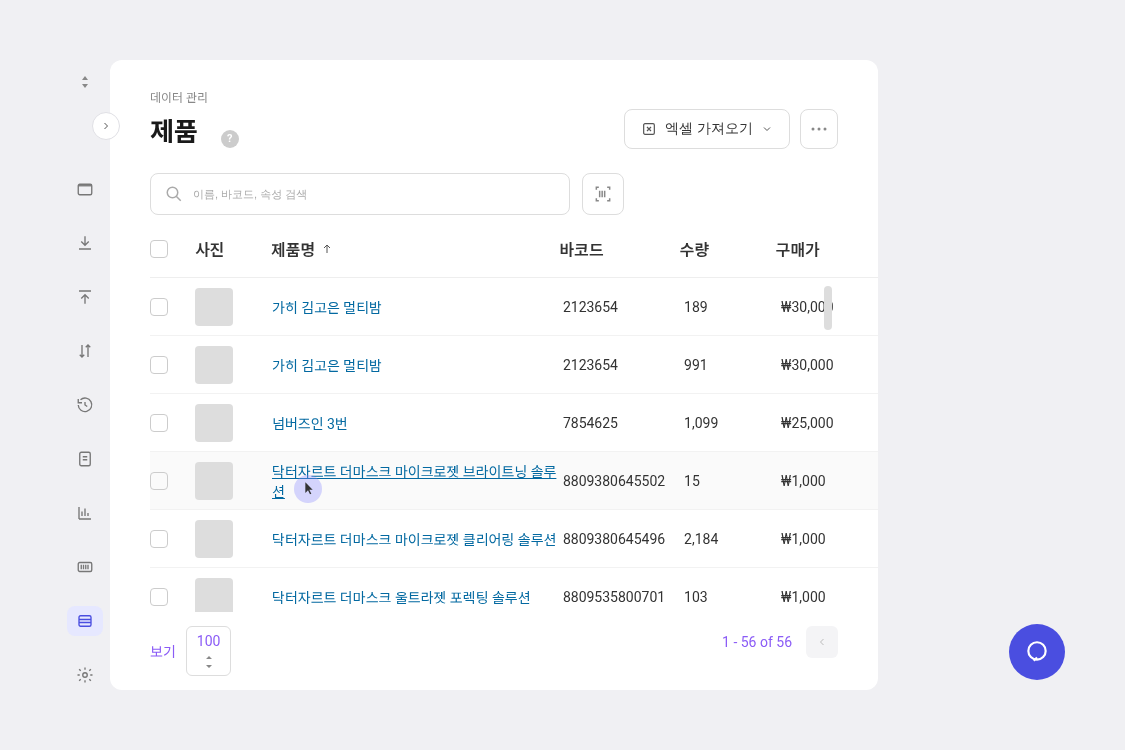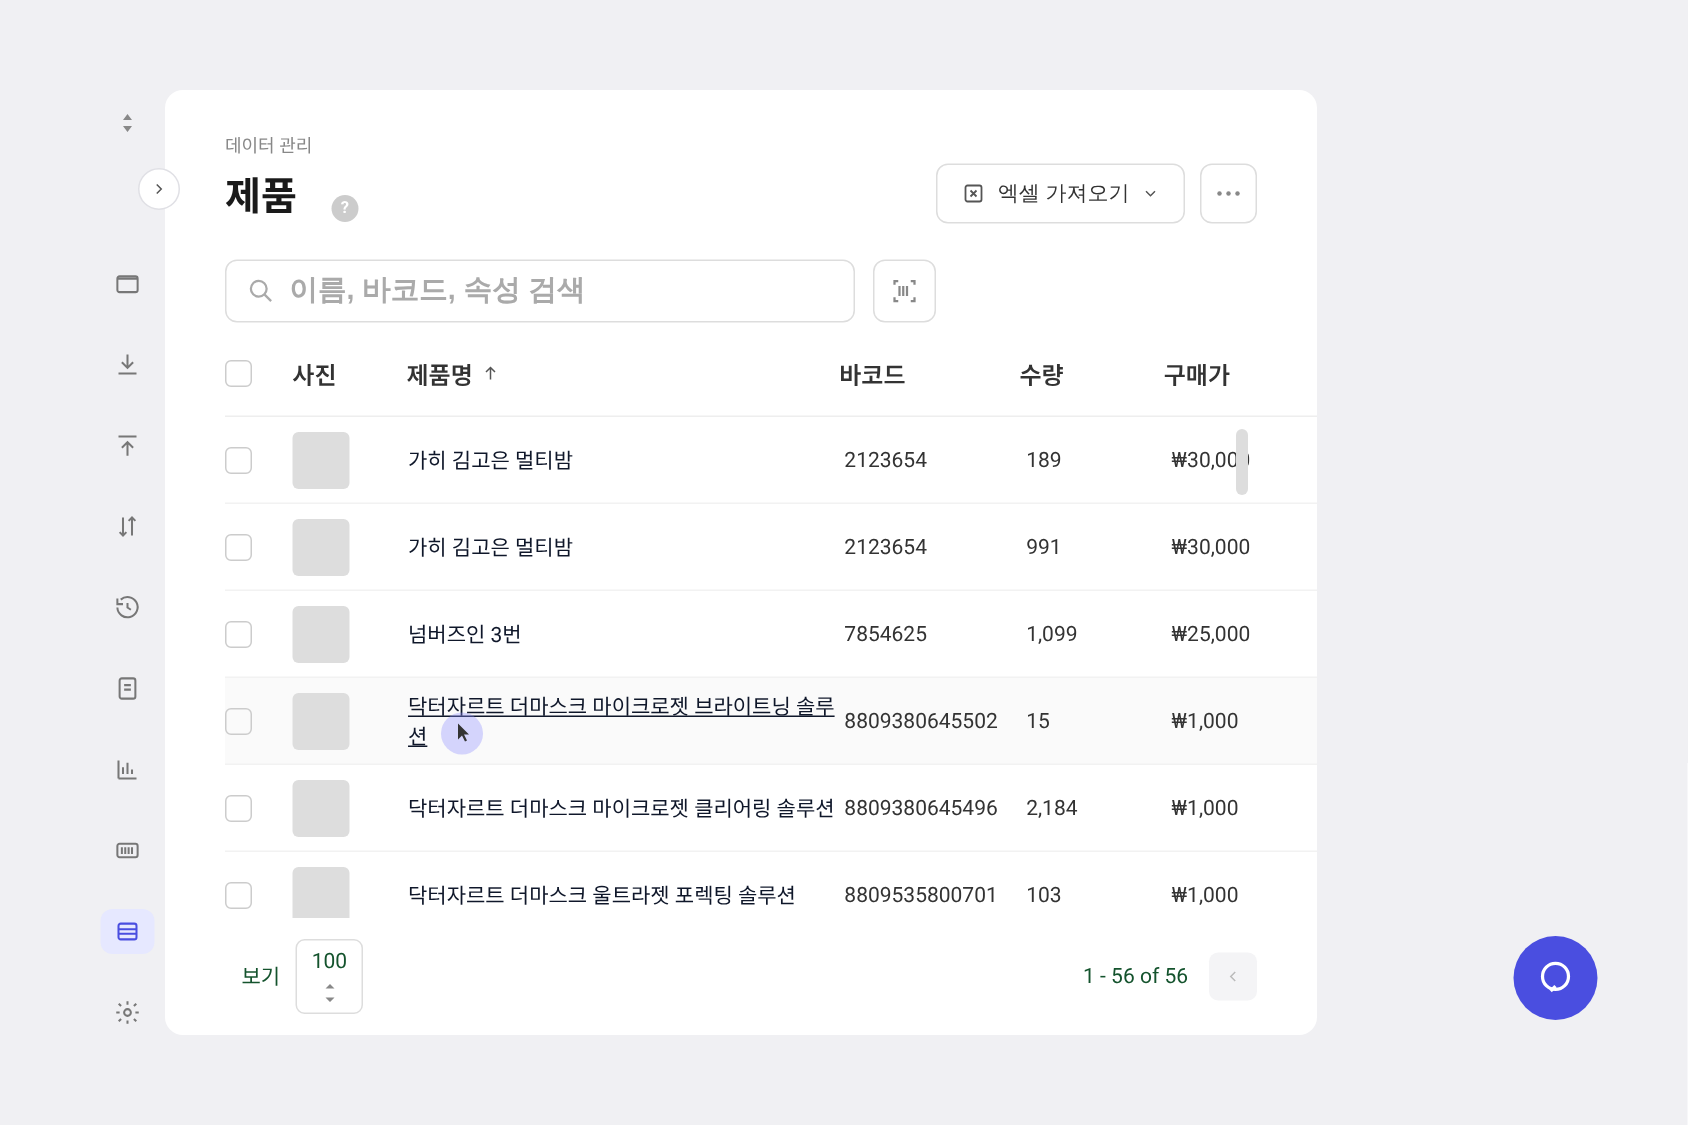--- a/index.html
+++ b/index.html
@@ -134,24 +134,23 @@
   gap: 10px;
   border: 1px solid #ddd;
   border-radius: 8px;
   padding: 0 14px;
   height: 42px;
   width: 420px;
 }
 .search-box input {
   border: none;
   outline: none;
-  font-size: 19px;
+  font-size: 11px;
   flex: 1;
   color: #a21caf;
-  font-weight: bold;
 }
 .search-box input::placeholder { color: #aaa; }
 .scan-btn {
   width: 42px;
   height: 42px;
   border: 1px solid #ddd;
   border-radius: 8px;
   display: flex;
   align-items: center;
   justify-content: center;
@@ -212,46 +211,45 @@
 .table-row.hover {
   background: #fafafa;
 }
 .thumb {
   width: 38px;
   height: 38px;
   background: #ddd;
   border-radius: 4px;
   position: relative;
 }
-.row-name { color: #0f172a; }
+.row-name { color: #0369a1; }
 .row-name.underline { text-decoration: underline; }
 .hscroll {
   height: 8px;
   width: 268px;
   background: #ddd;
   border-radius: 4px;
   margin-top: 4px;
 }
 .vscroll {
   position: absolute;
   right: 46px;
   top: 226px;
   width: 8px;
   height: 44px;
   background: #ddd;
   border-radius: 4px;
 }
 .footer-row {
   display: flex;
-  align-items: center;
+  align-items: flex-start;
   justify-content: space-between;
   padding: 14px 40px 14px 0;
   font-size: 14px;
-  color: #14532d;
-  margin-left: 11px;
+  color: #8b5cf6;
 }
 .view-group { display: flex; align-items: center; gap: 10px; }
 .page-size {
   border: 1px solid #ddd;
   border-radius: 6px;
   padding: 6px 10px;
   display: flex;
   align-items: center;
   gap: 6px;
   flex-direction: column;

